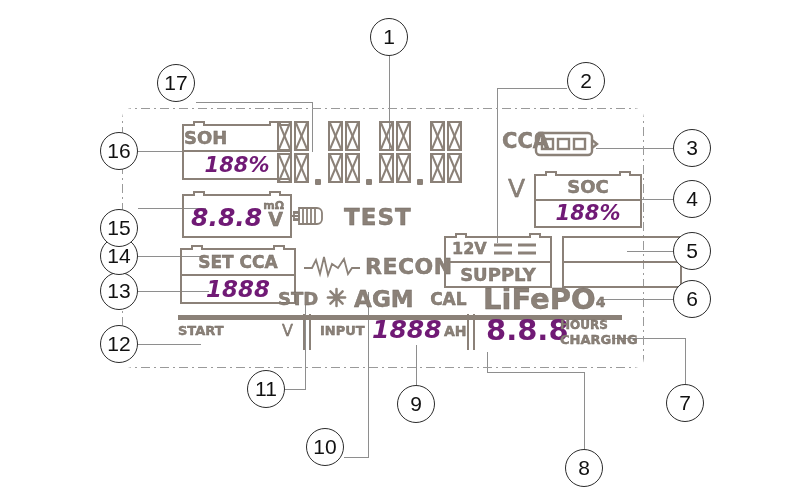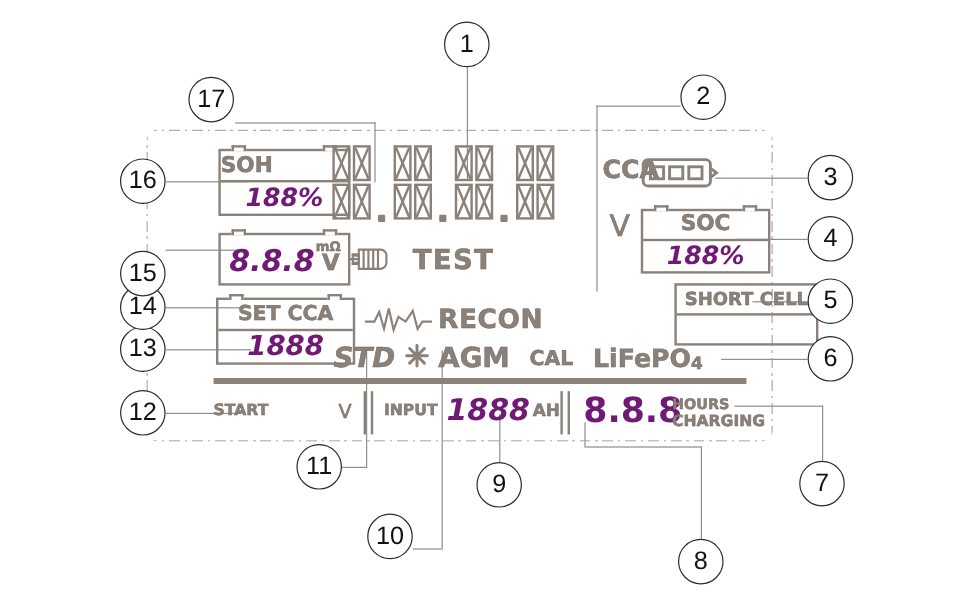--- a/index.html
+++ b/index.html
@@ -253,47 +253,59 @@
         </g>
       </svg>
     </div>
 
     <div class="batbox" style="left:412px;top:66px;width:108px;height:54px;">
       <div class="batdiv" style="top:23px;"></div>
       <div class="lbl" style="position:absolute;left:0;top:1px;width:100%;text-align:center;font-size:18px;line-height:20px;">SOC</div>
       <div class="seg-font" style="position:absolute;left:0;top:25px;width:100%;text-align:center;font-size:21px;line-height:24px;">188%</div>
     </div>
 
+    <div class="batbox" style="left:322px;top:128px;width:108px;height:52px;">
+      <div class="batdiv" style="top:23px;"></div>
+      <div class="lbl" style="position:absolute;left:6px;top:2px;font-size:16px;line-height:18px;">12V</div>
+      <svg viewBox="0 0 46 18" width="46" height="18" style="position:absolute;left:46px;top:3px;">
+        <g stroke="#8b8178" stroke-width="3">
+          <line x1="2" y1="4" x2="20" y2="4"></line>
+            <line x1="26" y1="4" x2="44" y2="4"></line>
+          <line x1="2" y1="12" x2="20" y2="12"></line>
+            <line x1="26" y1="12" x2="44" y2="12"></line>
+        </g>
+      </svg>
+      <div class="lbl" style="position:absolute;left:0;top:26px;width:100%;text-align:center;font-size:18px;line-height:21px;">SUPPLY</div>
+    </div>
 
     <div class="plainbox" style="left:440px;top:128px;width:120px;height:52px;">
       <div class="batdiv" style="top:23px;"></div>
-      <div class="lbl" style="position:absolute;left:0;top:2px;width:100%;text-align:center;font-size:15px;line-height:18px;">SHORT CELL</div>
     </div>
 
     <div style="position:absolute;left:156px;top:178px;height:26px;">
-      <span class="lbl" style="font-size:23px;line-height:26px;vertical-align:middle;font-style:italic;">STD</span>
+      <span class="lbl" style="font-size:18px;line-height:26px;vertical-align:middle;">STD</span>
       <span style="display:inline-block;vertical-align:middle;margin:0 3px;">
         <svg viewBox="0 0 22 22" width="21" height="21">
           <g stroke="#8b8178" stroke-width="2.6" fill="none" stroke-linecap="round">
             <line x1="11" y1="2" x2="11" y2="20"></line>
             <line x1="2" y1="11" x2="20" y2="11"></line>
             <line x1="4.6" y1="4.6" x2="17.4" y2="17.4"></line>
             <line x1="17.4" y1="4.6" x2="4.6" y2="17.4"></line>
           </g>
           <circle cx="11" cy="11" r="3.4" fill="#8b8178"></circle>
         </svg>
       </span>
       <span class="lbl" style="font-size:23px;line-height:26px;vertical-align:middle;">AGM</span>
       <span class="lbl" style="font-size:17px;line-height:26px;vertical-align:middle;margin-left:12px;">CAL</span>
-      <span class="lbl" style="font-size:21px;line-height:26px;vertical-align:middle;margin-left:12px;">LiFePO</span><span class="lbl" style="font-size:14px;line-height:14px;vertical-align:sub;">4</span>
+      <span class="lbl" style="font-size:29px;line-height:26px;vertical-align:middle;margin-left:12px;">LiFePO</span><span class="lbl" style="font-size:14px;line-height:14px;vertical-align:sub;">4</span>
     </div>
 
     <div class="thickbar" style="left:56px;top:207px;width:444px;height:5px;"></div>
 
-    <div style="position:absolute;left:56px;top:218px;width:448px;height:36px;text-align:center;">
+    <div style="position:absolute;left:56px;top:206px;width:448px;height:36px;text-align:center;">
       <span class="lbl" style="position:absolute;left:0px;top:10px;font-size:13px;line-height:14px;">START</span>
       <span class="lbl" style="position:absolute;left:104px;top:8px;font-size:16px;line-height:18px;font-weight:400;">V</span>
 
       <span class="vbar" style="left:125px;top:0px;height:36px;"></span>
       <span class="vbar" style="left:131px;top:0px;height:36px;"></span>
 
       <span class="lbl" style="position:absolute;left:142px;top:10px;font-size:13px;line-height:14px;">INPUT</span>
       <span class="seg-font" style="position:absolute;left:194px;top:2px;font-size:25px;line-height:28px;">1888</span>
       <span class="lbl" style="position:absolute;left:266px;top:10px;font-size:14px;line-height:15px;">AH</span>
 

